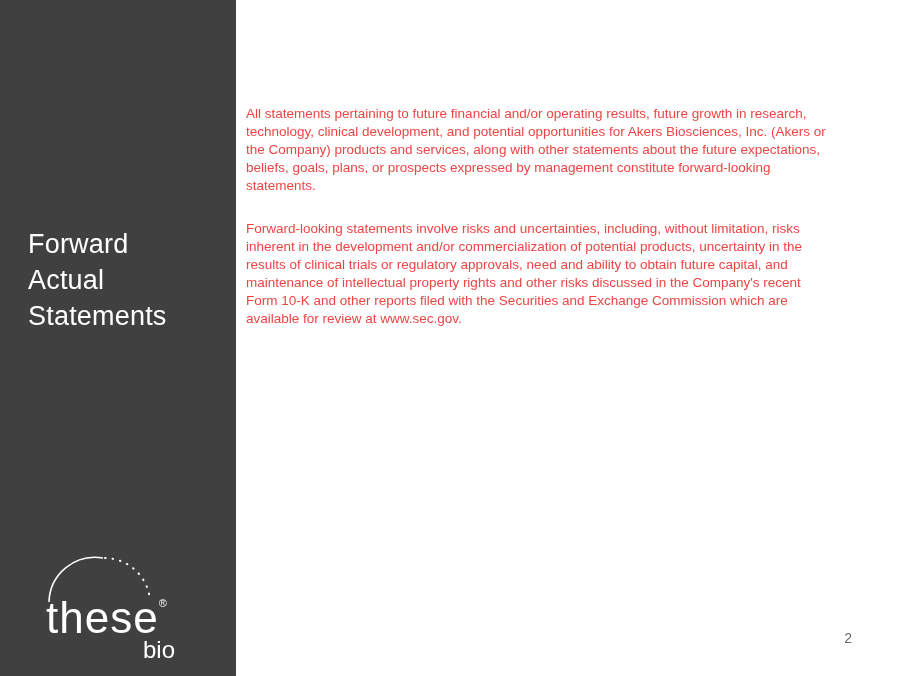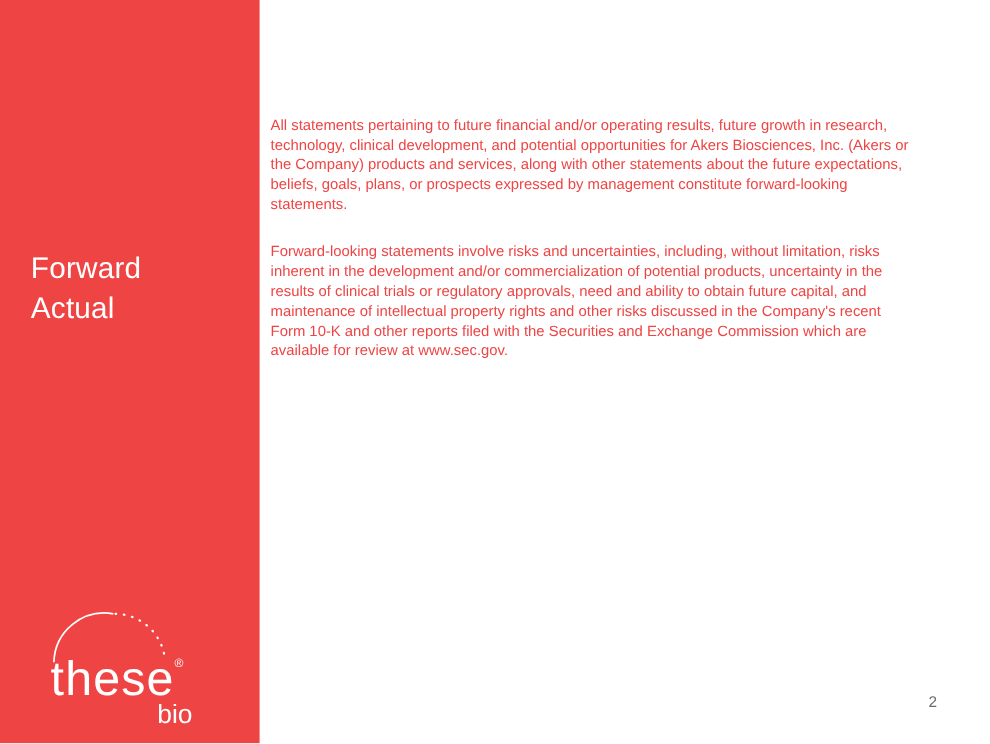--- a/index.html
+++ b/index.html
@@ -13,21 +13,21 @@
     background: #ffffff;
     overflow: hidden;
   }
 
   
   .sidebar {
     position: absolute;
     left: 0; top: 0;
     width: 236px;
     height: 676px;
-    background: #ef4444;
+    background: #404040;
   }
 
   .slide-title {
     position: absolute;
     left: 28px;
     top: 226px;
     color: #ffffff;
     font-size: 27px;
     font-weight: 300;
     line-height: 36px;
@@ -95,20 +95,21 @@
 </head>
 <body>
 
 <div class="slide">
 
   <div class="sidebar">
 
     <div class="slide-title">
       <div>Forward</div>
       <div>Actual</div>
+      <div>Statements</div>
     </div>
 
     <div class="logo">
       <svg class="logo-arc" viewBox="0 0 122 62" fill="none" xmlns="http://www.w3.org/2000/svg">
         <path d="M 6 52 A 46 46 0 0 1 60 8" stroke="#ffffff" stroke-width="1.6" fill="none"></path>
         <path d="M 62 8 A 46 46 0 0 1 107 50" stroke="#ffffff" stroke-width="2" stroke-linecap="round" stroke-dasharray="0.6 7" fill="none"></path>
       </svg>
       <div class="logo-word"><span>these</span><span class="logo-reg">®</span></div>
       <div class="logo-sub">bio</div>
     </div>

